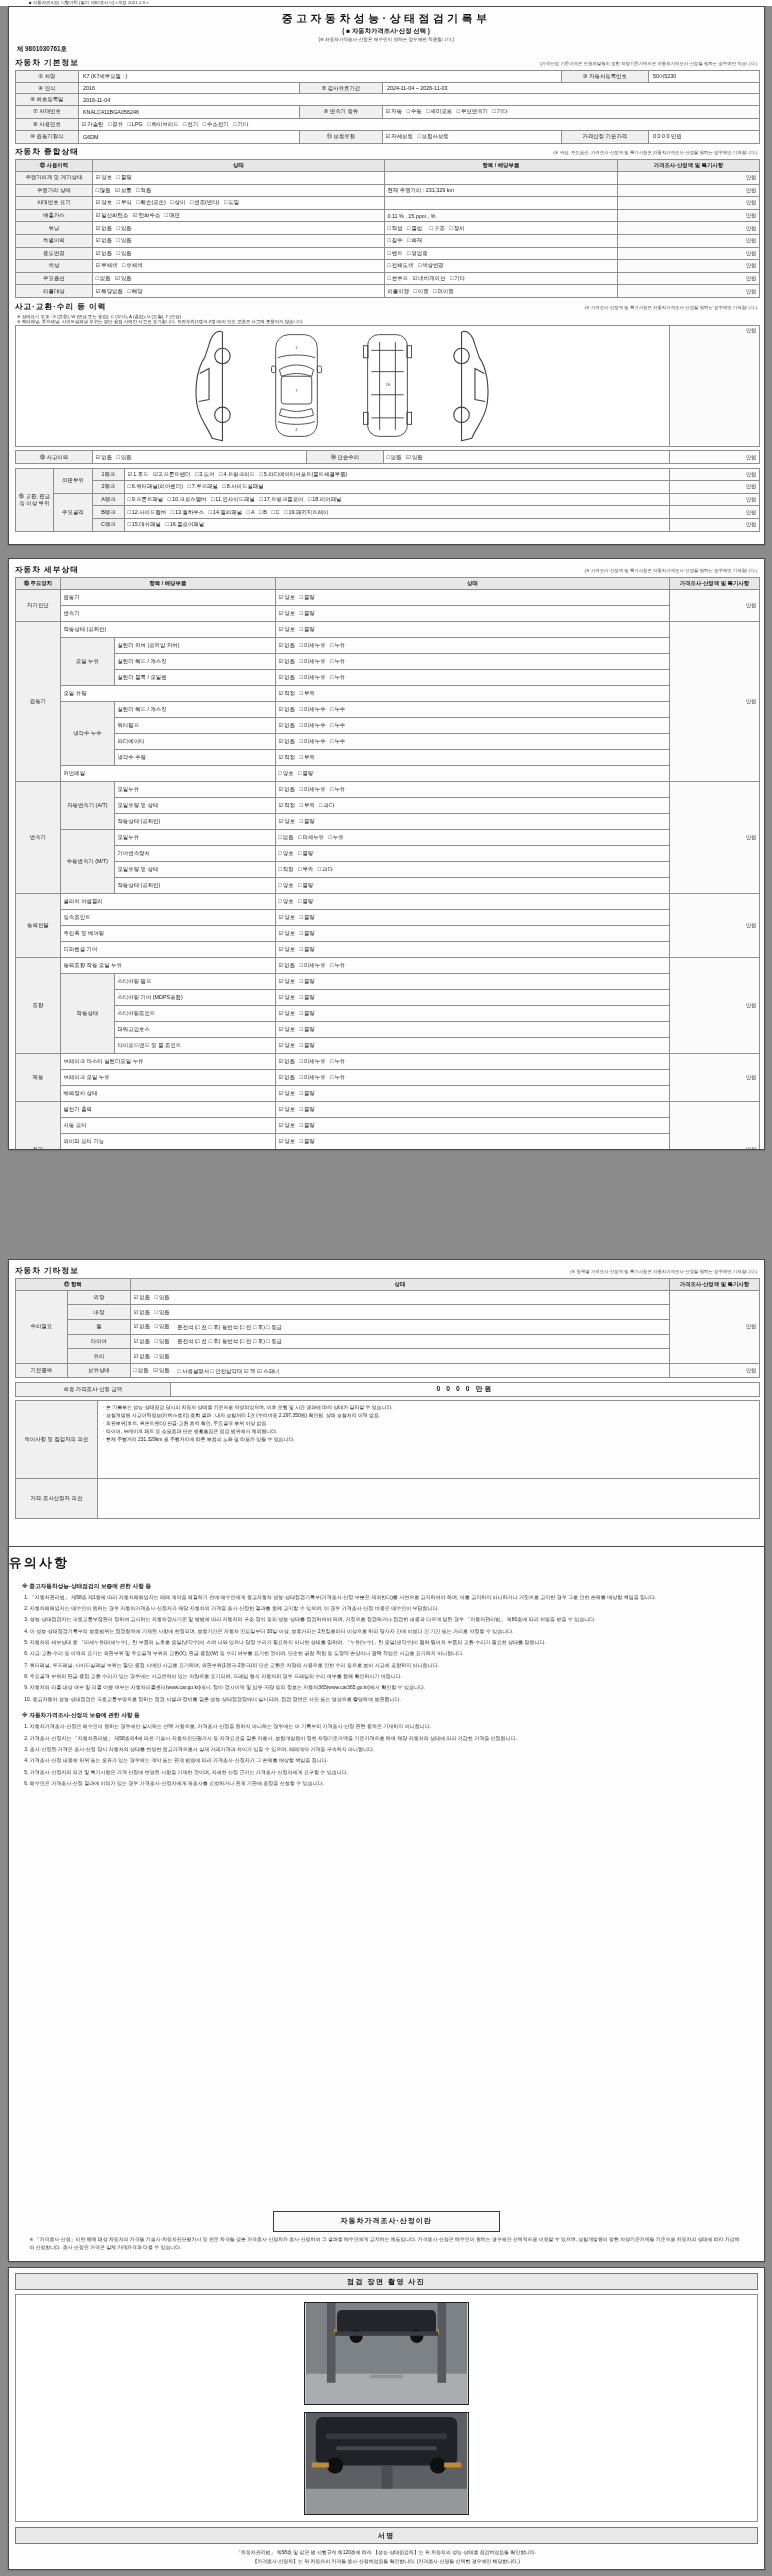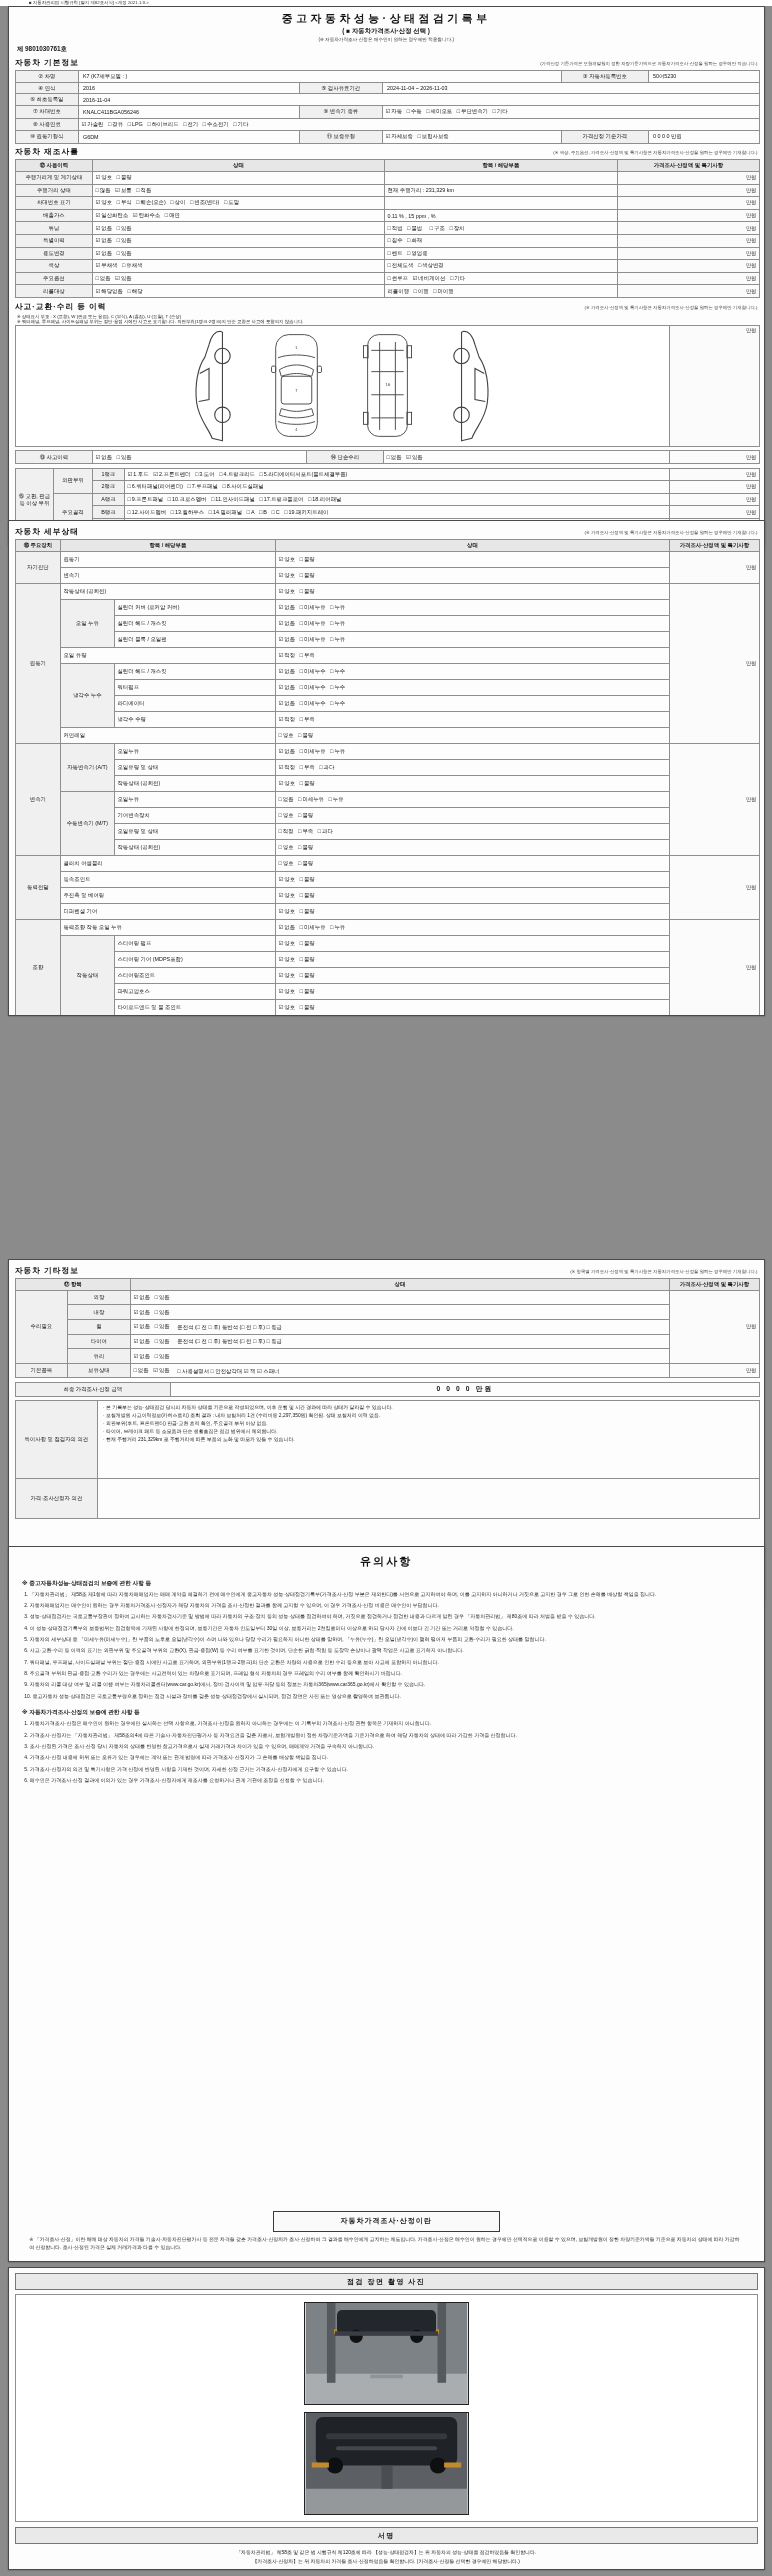--- a/index.html
+++ b/index.html
@@ -1,21 +1,21 @@
 <!DOCTYPE html>
 <html style="font-size:8.2px"><head>
 <meta charset="utf-8">
 <style>
   *{box-sizing:border-box;margin:0;padding:0}
   html,body{width:773px}
   body{height:2576px;background:#8b8b8b;font-family:"Liberation Sans","DejaVu Sans",sans-serif;color:#141414;position:relative}
   .refbar{position:absolute;top:0;left:0;width:773px;height:5.7px;background:#ffffff;font-size:4.4px;color:#333;padding-left:29px;line-height:5.7px;overflow:hidden}
   .page{position:absolute;left:7.7px;width:757px;background:#fdfdfd;border:0.5px solid #4a4a4a;box-shadow:0 0.5px 1.5px rgba(0,0,0,.35);overflow:hidden}
   #page1{top:5.7px;height:539px}
-  #page2{top:520px;height:496px}
+  #page2{top:558px;height:592px}
   #page3{top:1259px;height:341px}
   #page4{top:1546px;height:716px;display:flex;flex-direction:column}
   #page5{top:2267px;height:303px}
   .doc-title{ text-align:center;font-size:10.8px;font-weight:bold;letter-spacing:3.6px;padding-top:5.2px }
   .doc-sub{ text-align:center;font-size:6.4px;font-weight:bold;margin-top:1.5px }
   .doc-note{ text-align:center;font-size:4.6px;color:#333;margin-top:1px }
   .doc-no{ font-size:6.4px;font-weight:bold;margin:3.1px 8.2px 1px }
   .sec-head{display:flex;align-items:baseline;justify-content:space-between;gap:4.1px;margin:3.6px 6.2px 2.1px}
   .sec-head .t{font-size:7.7px;font-weight:bold;letter-spacing:1px}
   .sec-head .n{font-size:4.4px;color:#444}
@@ -33,21 +33,21 @@
   #etc-table td{padding:2.8px 2.6px}
   .diagram-cell{padding:4.1px;background:#fff}
   .diagrams{display:flex;justify-content:center;align-items:center;gap:24px;height:112px}
   .vside{width:62px;height:111px;position:relative}
   .vside svg{position:absolute;width:122px;height:62px;left:-30px;top:25px}
   .rotL{transform:rotate(-90deg)}
   .rotR{transform:rotate(90deg) scaleX(-1)}
   .amount{ text-align:center;font-weight:bold;font-size:6.7px;letter-spacing:2.1px }
   .op-ins{height:78px;vertical-align:top;font-size:4.9px;line-height:1.6;padding:3.1px 5.2px}
   .op-app{height:40px;vertical-align:top;font-size:4.9px;padding:3.1px 5.2px}
-  .notes-title{text-align:center;font-size:11px;font-weight:bold;letter-spacing:2.1px;margin:7.2px 0 5.2px}
+  .notes-title{text-align:left;font-size:13px;font-weight:bold;letter-spacing:2.1px;margin:7.2px 0 5.2px}
   .notes-sub{font-size:5.7px;font-weight:bold;margin:5.2px 13.4px 3.1px}
   .note-item{font-size:5px;line-height:1.55;margin:0 15.5px 3.6px;color:#1a1a1a}
   .spacer{flex:1}
   .mini-box{width:227px;margin:5.2px auto 4.1px;border:0.8px solid #3a3a3a;padding:4.6px;text-align:center;font-weight:bold;font-size:7px;letter-spacing:1px;background:#fafafa}
   .box-text{font-size:4.9px;line-height:1.6;margin:0 20.6px 9.3px;color:#222}
   .band{border:0.5px solid #777;background:#e9e9e9;text-align:center;font-weight:bold;font-size:7px;letter-spacing:1.5px;padding:2.6px;margin:5.2px 6.2px 4.1px}
   .photo-wrap{margin:0 6.2px;border:0.5px solid #8f8f8f;padding:6.2px;display:flex;flex-direction:column;align-items:center;gap:7.2px;background:#fff}
   .photo{width:165px;height:103px;border:0.5px solid #222;display:block}
   .sign-lines{font-size:4.9px;text-align:center;line-height:1.7;margin:1px 10.3px}
   svg.car{display:block}
@@ -108,21 +108,21 @@
           <td class="val">G6DM</td>
           <td class="lbl">⑪ 보증유형</td>
           <td class="cks"><span class="chk"><span class="cb">☑</span>자체보증</span><span class="chk"><span class="cb">□</span>보험사보증</span></td>
           <td class="lbl">가격산정 기준가격</td>
           <td class="val">0  0  0  0  만원</td>
         </tr>
       </tbody>
   </table>
 
   <div class="sec-head">
-    <span class="t">자동차 재조사를</span>
+    <span class="t">자동차 종합상태</span>
     <span class="n">(※ 색상, 주요옵션, 가격조사·산정액 및 특기사항은 자동차가격조사·산정을 원하는 경우에만 기재합니다.)</span>
   </div>
   <table id="overall-table">
     <colgroup>
         <col style="width:77px">
         <col style="width:292px">
         <col style="width:233px">
         <col>
       </colgroup>
     <tbody id="overall-body">

